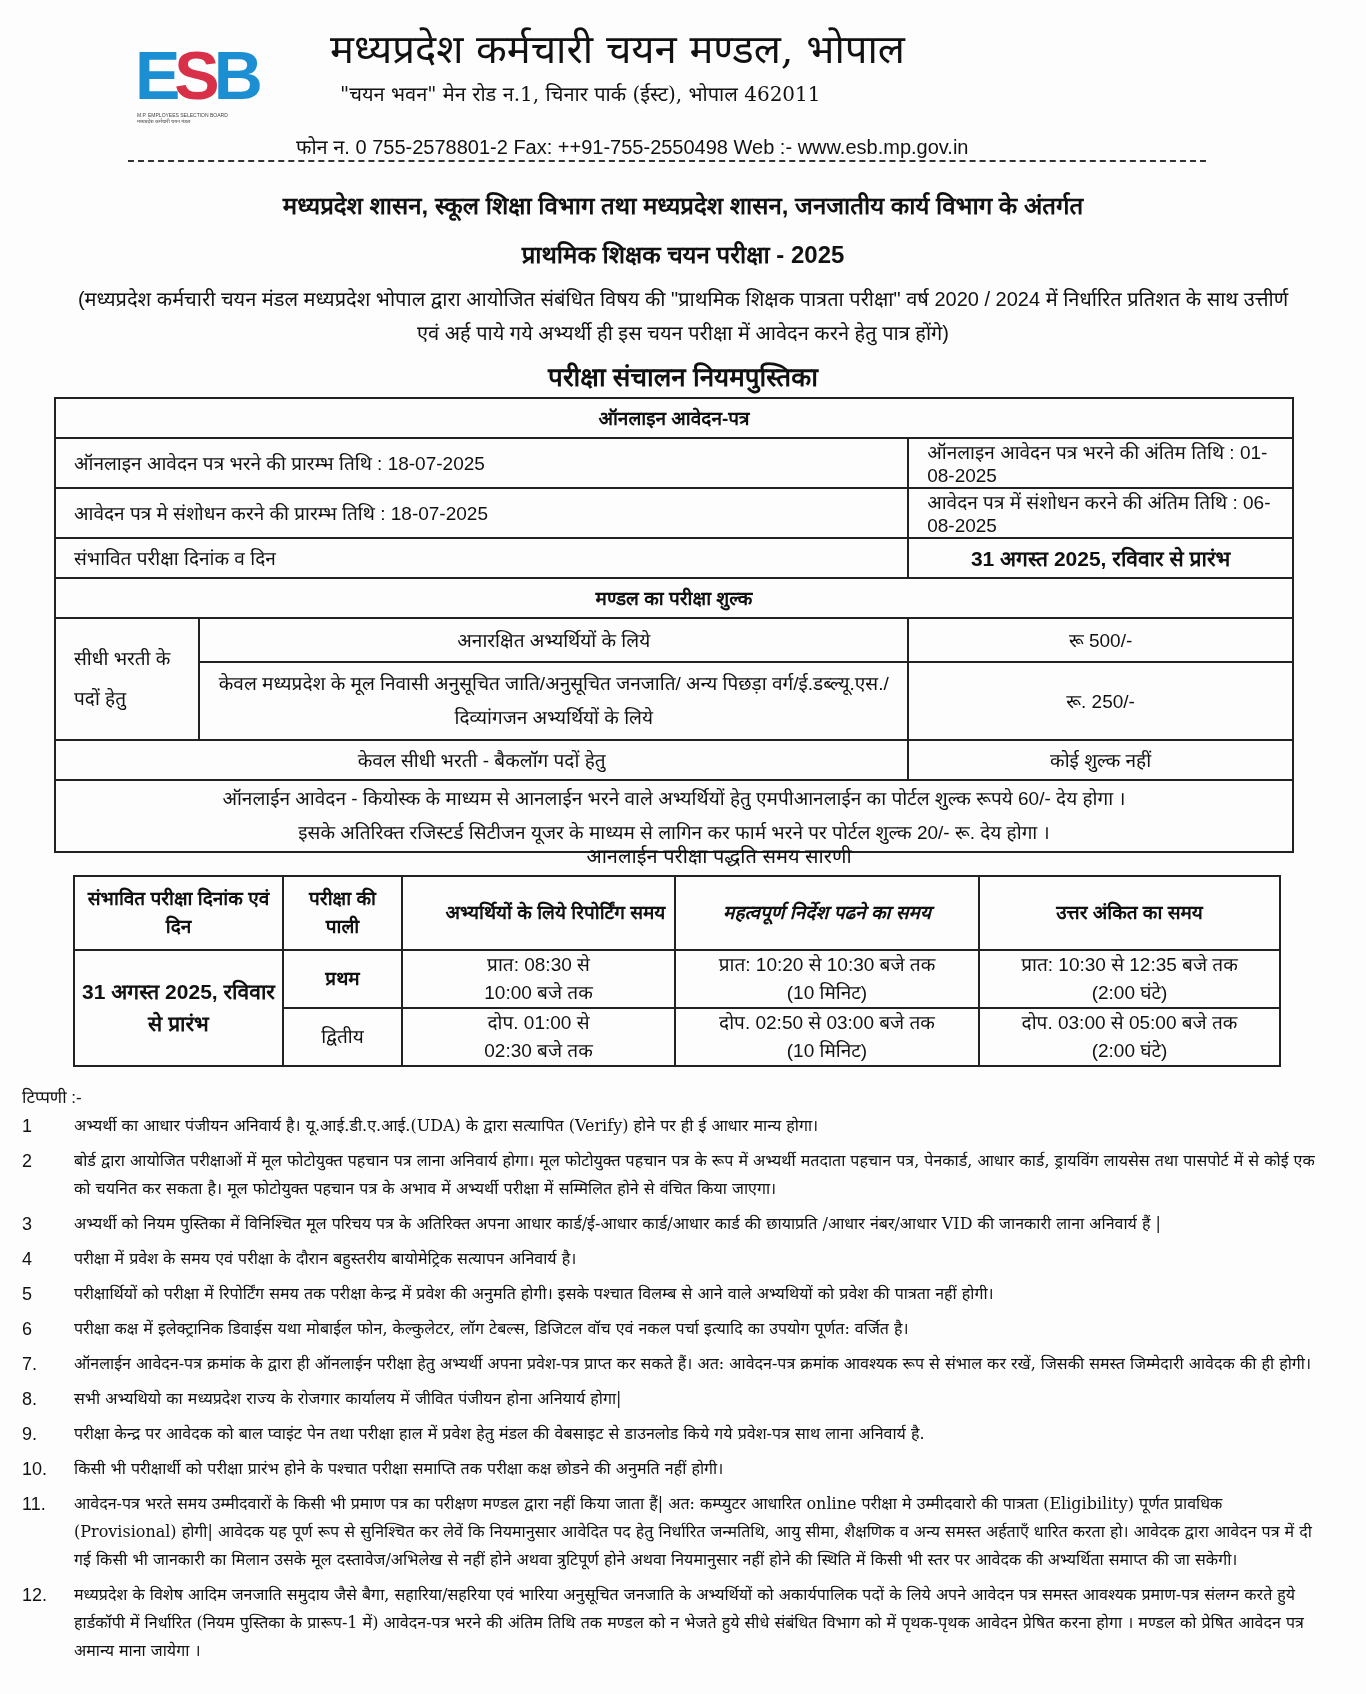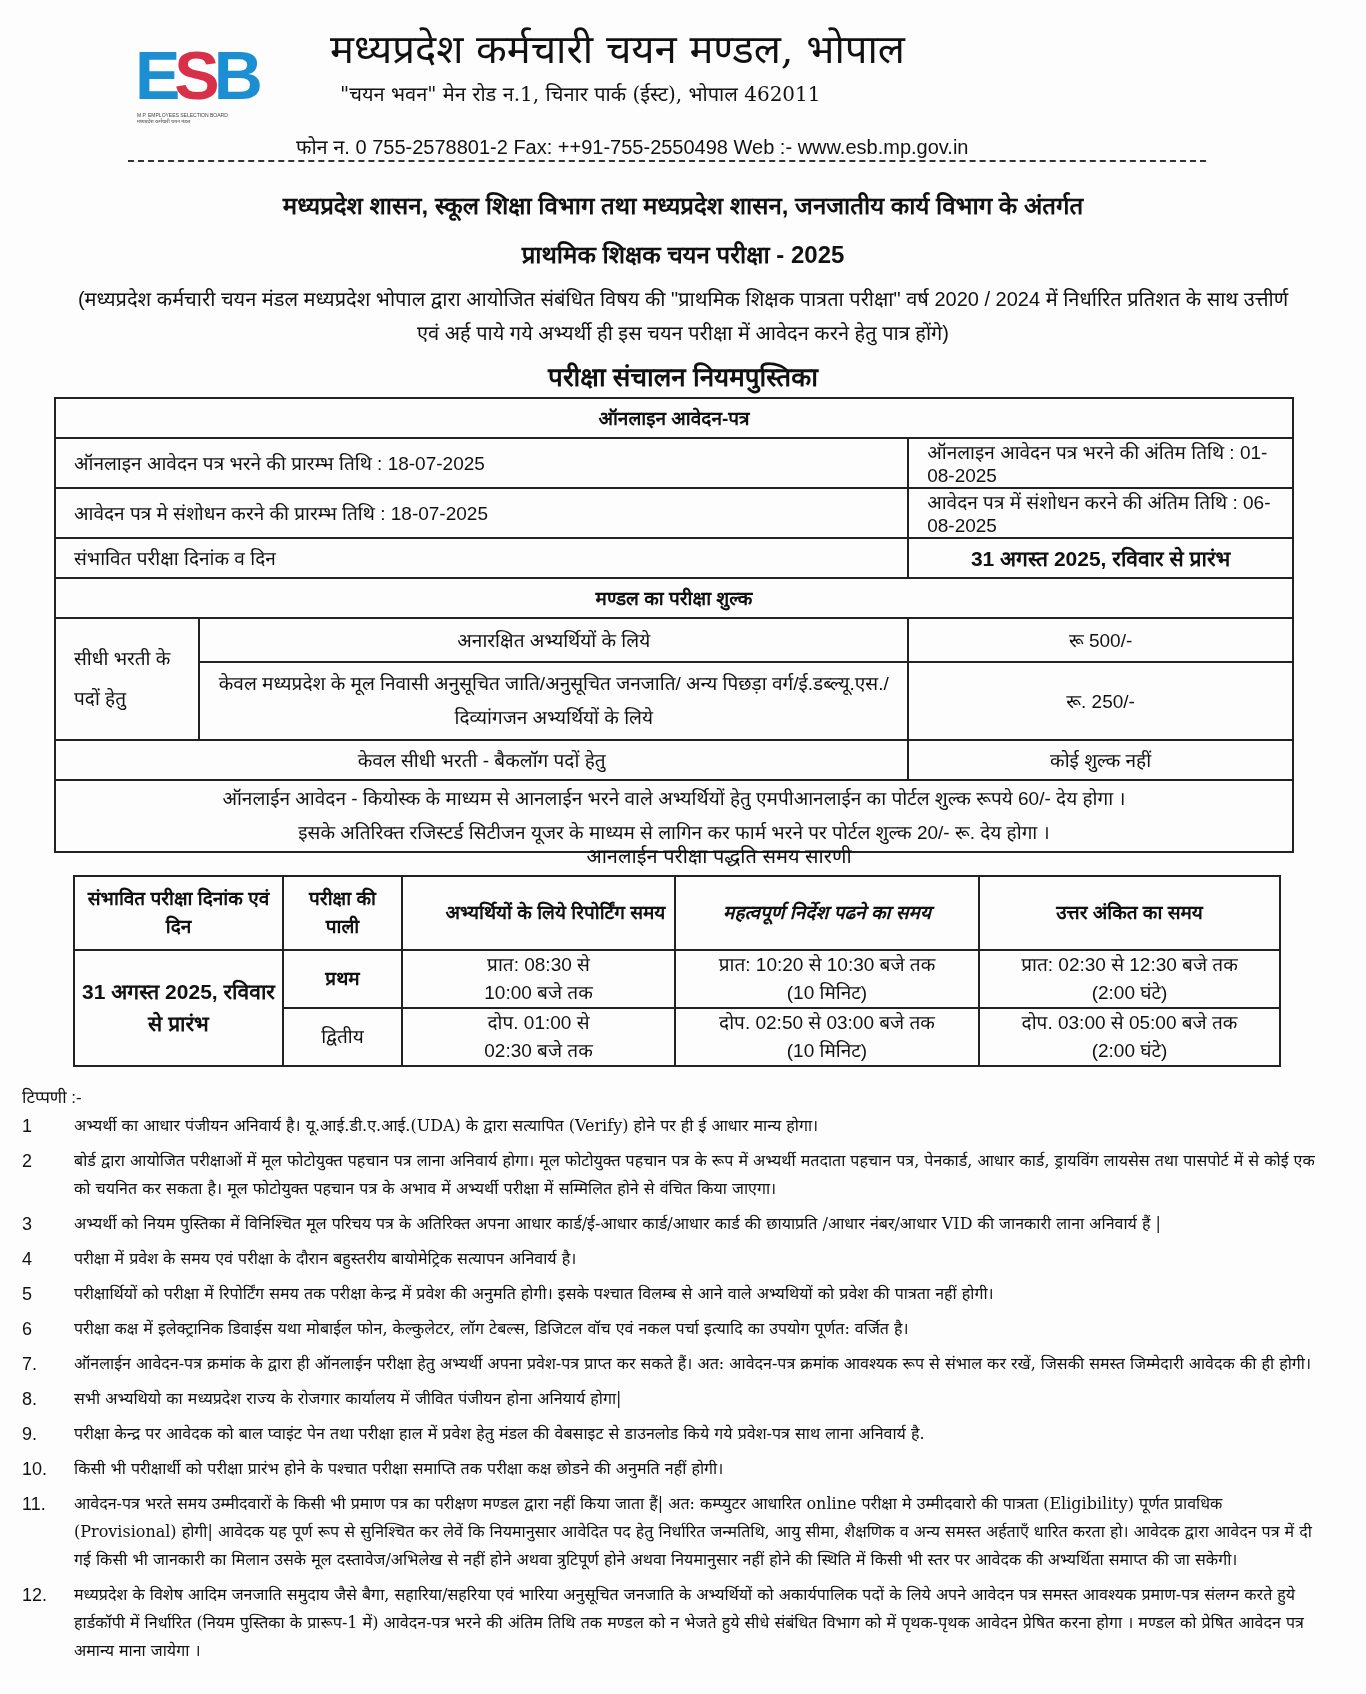--- a/index.html
+++ b/index.html
@@ -127,21 +127,21 @@
       <td style="font-weight:bold;">प्रथम</td>
       <td>
             <div>प्रात: 08:30 से</div>
             <div>10:00 बजे तक</div>
           </td>
       <td>
             <div>प्रात: 10:20 से 10:30 बजे तक</div>
             <div>(10 मिनिट)</div>
           </td>
       <td>
-            <div>प्रात: 02:30 से 12:30 बजे तक</div>
+            <div>प्रात: 10:30 से 12:35 बजे तक</div>
             <div>(2:00 घंटे)</div>
           </td>
     </tr>
     <tr>
       <td style="font-weight:normal;">द्वितीय</td>
       <td>
             <div>दोप. 01:00 से</div>
             <div>02:30 बजे तक</div>
           </td>
       <td>

